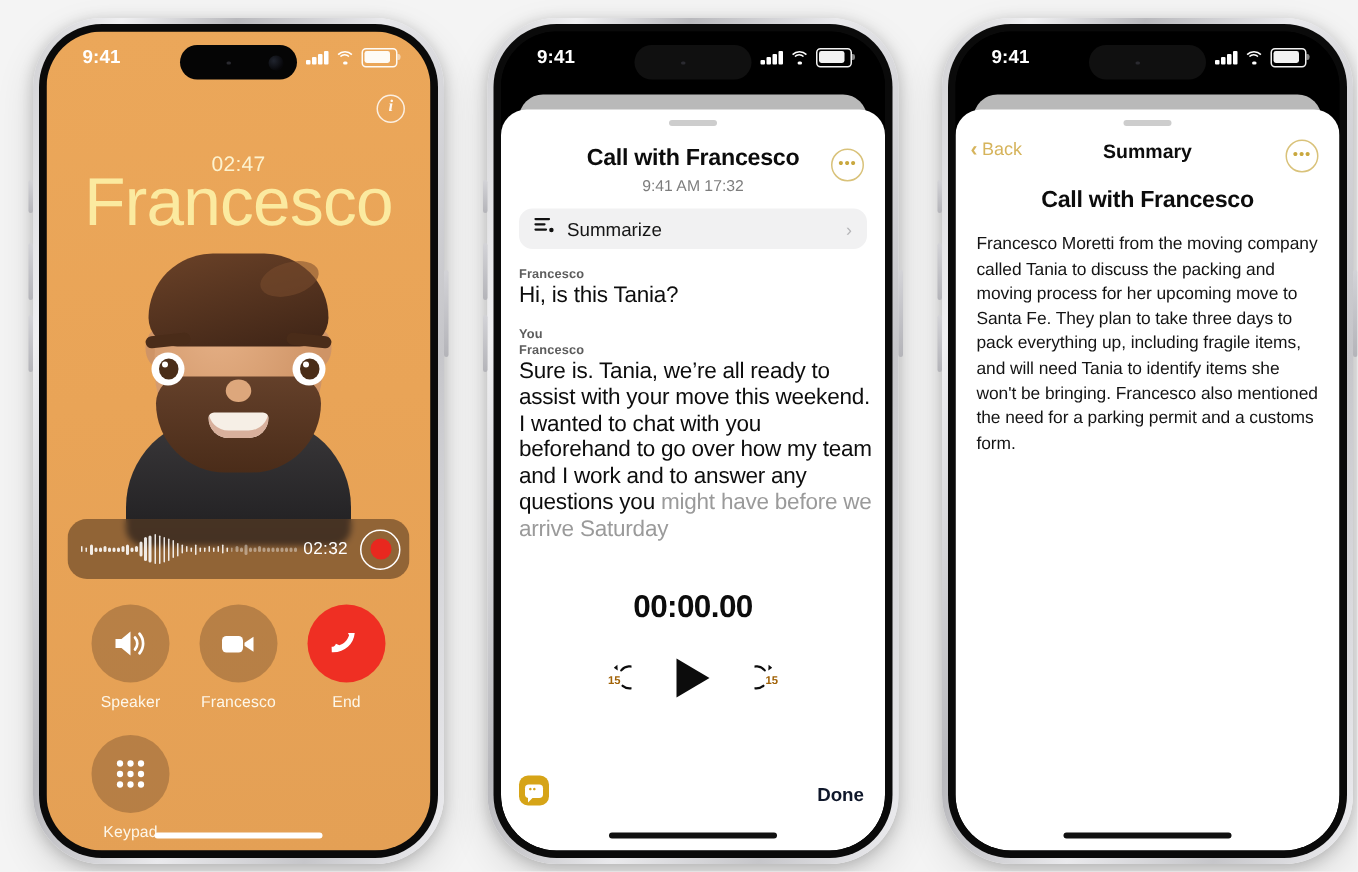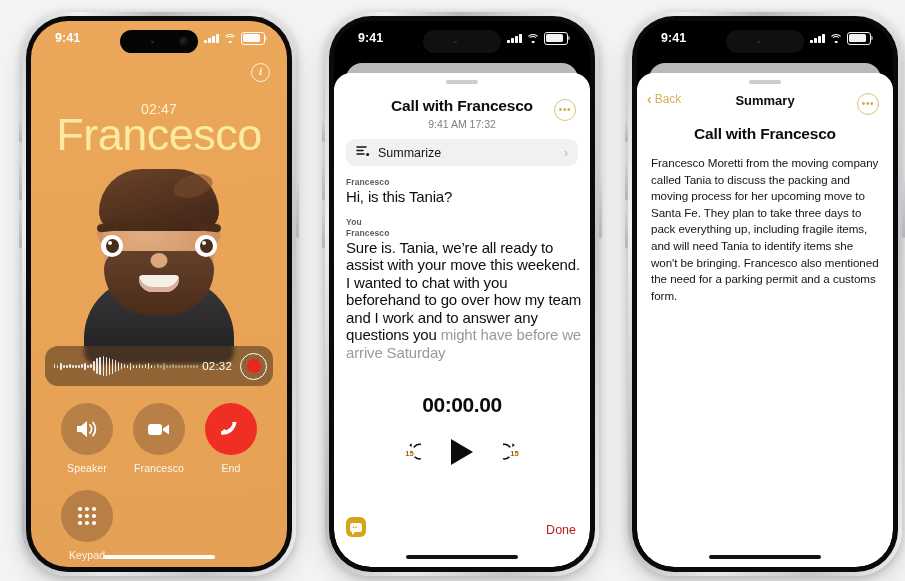--- a/index.html
+++ b/index.html
@@ -150,21 +150,21 @@
   .skip{position:relative;width:23px;height:23px;color:#a16207;}
   .skip .n{position:absolute;inset:0;display:flex;align-items:center;justify-content:center;
     font-size:7.5px;font-weight:700;padding-top:2px;}
   .playbtn{width:0;height:0;border-left:22px solid #0c0c0c;border-top:13px solid transparent;border-bottom:13px solid transparent;}
 
   .live-badge{position:absolute;left:12px;bottom:30px;width:20px;height:20px;border-radius:6px;
     background:#d6a417;display:flex;align-items:center;justify-content:center;}
   .live-badge .bub{width:12px;height:9px;border-radius:2.5px;background:#fff;position:relative;}
   .live-badge .bub:after{content:"";position:absolute;left:2px;bottom:-3px;border-left:4px solid #fff;border-bottom:4px solid transparent;}
   .live-badge .bub b{position:absolute;left:2.5px;top:2px;font-size:6px;color:#d6a417;line-height:5px;letter-spacing:.5px;}
-  .done-btn{position:absolute;right:14px;bottom:30px;font-size:12.5px;color:#b91c1c;font-weight:400;}
+  .done-btn{position:absolute;right:14px;bottom:30px;font-size:12.5px;color:#0f172a;font-weight:700;}
 
   
   .navbar{position:absolute;top:16px;left:0;right:0;height:26px;}
   .nav-back{position:absolute;left:10px;top:3px;display:flex;align-items:center;gap:3px;color:#d6b45c;font-size:12px;}
   .nav-back .arr{font-size:14px;line-height:12px;font-weight:700;}
   .nav-title{position:absolute;left:0;right:0;top:4px;text-align:center;font-size:13px;font-weight:700;color:#0c0c0c;}
   .sum-h1{position:absolute;top:52px;left:0;right:0;text-align:center;font-size:15.5px;font-weight:700;color:#0c0c0c;letter-spacing:-.2px;}
   .sum-body{position:absolute;left:14px;right:12px;top:82px;font-size:11.6px;line-height:16.6px;color:#141414;letter-spacing:-.05px;}
 </style>
 </head>

